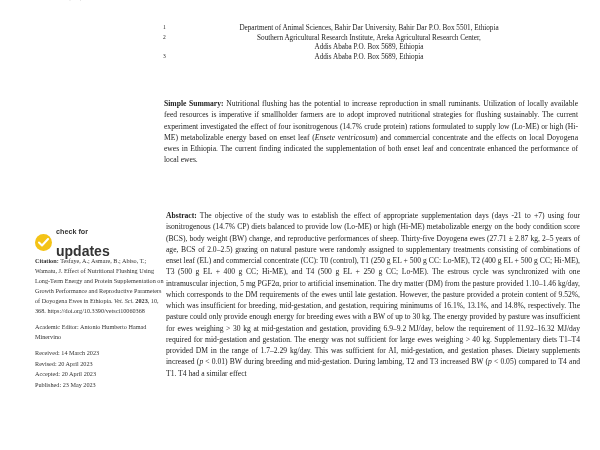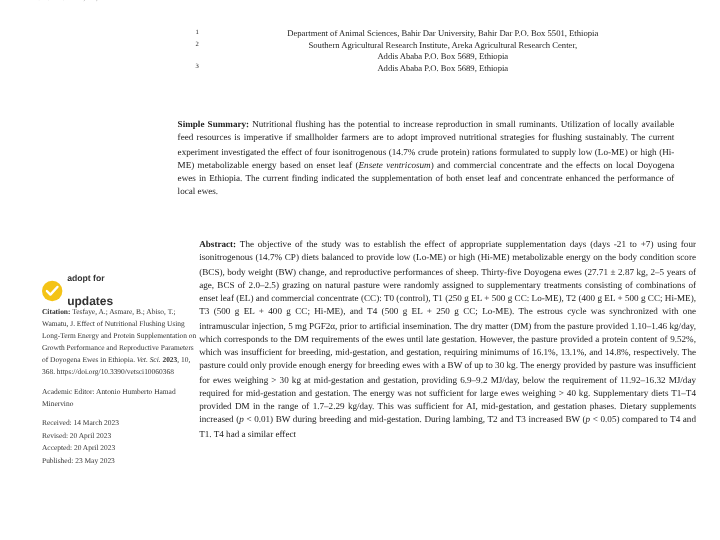--- a/index.html
+++ b/index.html
@@ -16,44 +16,44 @@
     position:absolute; left:163px; top:24px; width:400px;
     font-size:7.2px; line-height:9.6px;
   }
   .affil { position:relative; padding-left:12px; }
   .affil .num {
     position:absolute; left:0; top:-1px; font-size:5.5px;
   }
   .affil .cont { display:block;text-align:center; }
 
   .summary {
-    position:absolute; left:148px; top:98px; width:414px;
+    position:absolute; left:164px; top:98px; width:414px;
     font-size:7.6px; line-height:11.3px; text-align:justify;
   }
   .abstract {
-    position:absolute; left:166px; top:198px; width:414px;
+    position:absolute; left:166px; top:210px; width:414px;
     font-size:7.6px; line-height:11.25px; text-align:justify;
   }
   .label { font-weight:bold; }
   .ital { font-style:italic; }
 
   .sidebar {
     position:absolute; left:35px; top:230px; width:130px;
     font-size:6.2px; line-height:10px; color:#333;
   }
   .cfu { display:flex; align-items:center; height:24px; margin-bottom:2px; }
   .cfu-badge {
     width:17px; height:17px; border-radius:50%; background:#f4c316;
     display:flex; align-items:center; justify-content:center; margin-right:4px;
   }
   .cfu-text {
     font-family:"Liberation Sans", "DejaVu Sans", sans-serif;
     font-size:7.2px; line-height:7.6px; color:#333; font-weight:bold;
   }
-  .cfu-text .l2 { font-size:10px;margin-top:12px; }
+  .cfu-text .l2 { font-size:14px;margin-top:12px; }
   .citation { text-align:left; }
   .citation .b { font-weight:bold; }
   .editor { margin-top:6px; }
   .dates { margin-top:6px; }
   .dates div { line-height:10.5px; }
 </style>
 </head>
 <body>
 
 <div class="topline">Vet. Sci. 2023, 10, 368</div>
@@ -83,21 +83,21 @@
 </div>
 
 <div class="sidebar">
   <div class="cfu">
     <div class="cfu-badge">
       <svg width="11" height="9" viewBox="0 0 11 9">
           <path d="M1 4.5 L4 7.5 L10 1" stroke="#ffffff" stroke-width="2" fill="none" stroke-linecap="round" stroke-linejoin="round"></path>
         </svg>
     </div>
     <div class="cfu-text">
-      <div>adopt for</div>
+      <div>check for</div>
       <div class="l2">updates</div>
     </div>
   </div>
   <div class="citation">
     <span class="b">Citation:</span><span> Tesfaye, A.; Asmare, B.; Abiso, T.; Wamatu, J. Effect of Nutritional Flushing Using Long-Term Energy and Protein Supplementation on Growth Performance and Reproductive Parameters of Doyogena Ewes in Ethiopia. </span><span class="ital">Vet. Sci.</span><span class="b"> 2023</span><span>, 10, 368. https://doi.org/10.3390/vetsci10060368</span>
   </div>
   <div class="editor">Academic Editor: Antonio Humberto Hamad Minervino</div>
   <div class="dates">
     <div>Received: 14 March 2023</div>
     <div>Revised: 20 April 2023</div>

